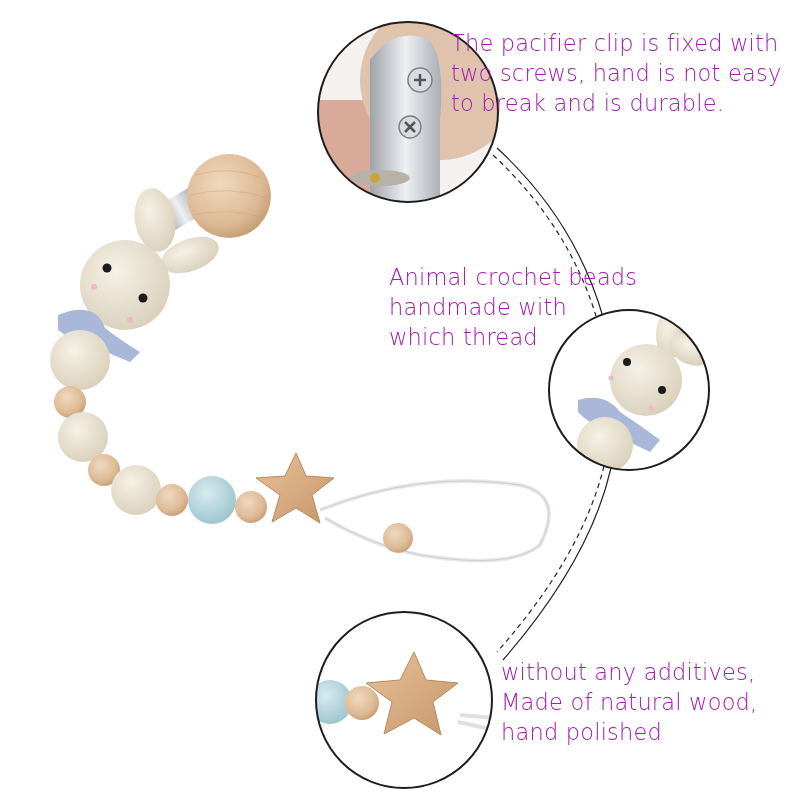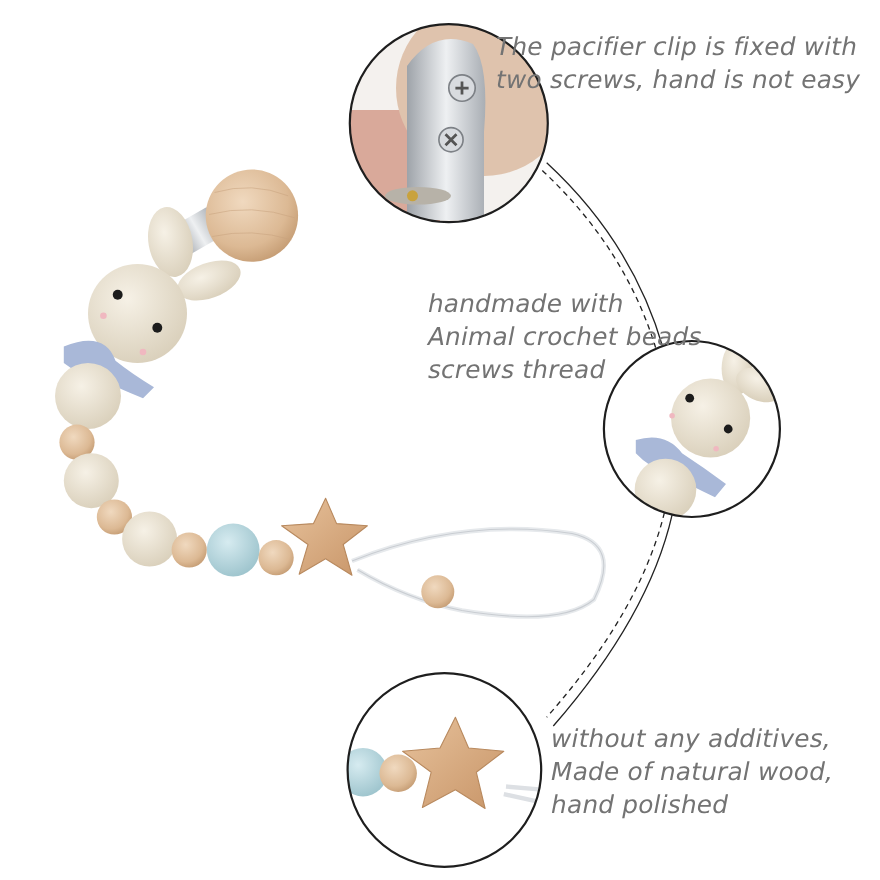--- a/index.html
+++ b/index.html
@@ -1,21 +1,21 @@
 <!DOCTYPE html>
 <html><head>
   <meta charset="utf-8">
   <style>
     html, body { margin: 0; padding: 0; background: #ffffff; }
     body { width: 800px; height: 800px; position: relative; overflow: hidden;
            font-family: "DejaVu Sans", "Liberation Sans", sans-serif; color: #111; }
     .stage { position: absolute; left: 0; top: 0; width: 800px; height: 800px; }
     svg.art { position: absolute; left: 0; top: 0; }
-    .caption { position: absolute; font-size: 22.5px; line-height: 30px; color: #737373;
-               font-weight: 300; letter-spacing: 0.2px; white-space: nowrap; font-style: italic; }
+    .caption { position: absolute; font-size: 22.5px; line-height: 30px; color: #a21caf;
+               font-weight: 300; letter-spacing: 0.2px; white-space: nowrap; }
     .caption span { display: block; }
     #cap-clip { left: 451px; top: 28px; }
     #cap-crochet { left: 389px; top: 262px; }
     #cap-wood { left: 501px; top: 657px; }
   </style>
 </head>
 <body>
 
 <div class="stage">
   <svg class="art" width="800" height="800" viewBox="0 0 800 800">
@@ -139,26 +139,27 @@
         <path d="M460 715 L495 718 M458 722 L495 730" stroke="#dde0e4" stroke-width="4"></path>
         <path d="M414 652 L426 680 L458 683 L433 702 L441 735 L414 718 L384 734 L392 702 L366 683 L400 680 Z" fill="url(#starG)" stroke="#b8895e" stroke-width="1" stroke-linejoin="round"></path>
       </g>
       <circle cx="404" cy="700" r="88" fill="none" stroke="#1e1e1e" stroke-width="2"></circle>
     </g>
   </svg>
 
   <div class="caption" id="cap-clip">
     <span>The pacifier clip is fixed with</span>
     <span>two screws, hand is not easy</span>
+    <span>to break and is durable.</span>
   </div>
 
   <div class="caption" id="cap-crochet">
+    <span>Animal crochet beads</span>
     <span>handmade with</span>
-    <span>Animal crochet beads</span>
-    <span>screws thread</span>
+    <span>which thread</span>
   </div>
 
   <div class="caption" id="cap-wood">
     <span>without any additives,</span>
     <span>Made of natural wood,</span>
     <span>hand polished</span>
   </div>
 </div>
 
 </body></html>

